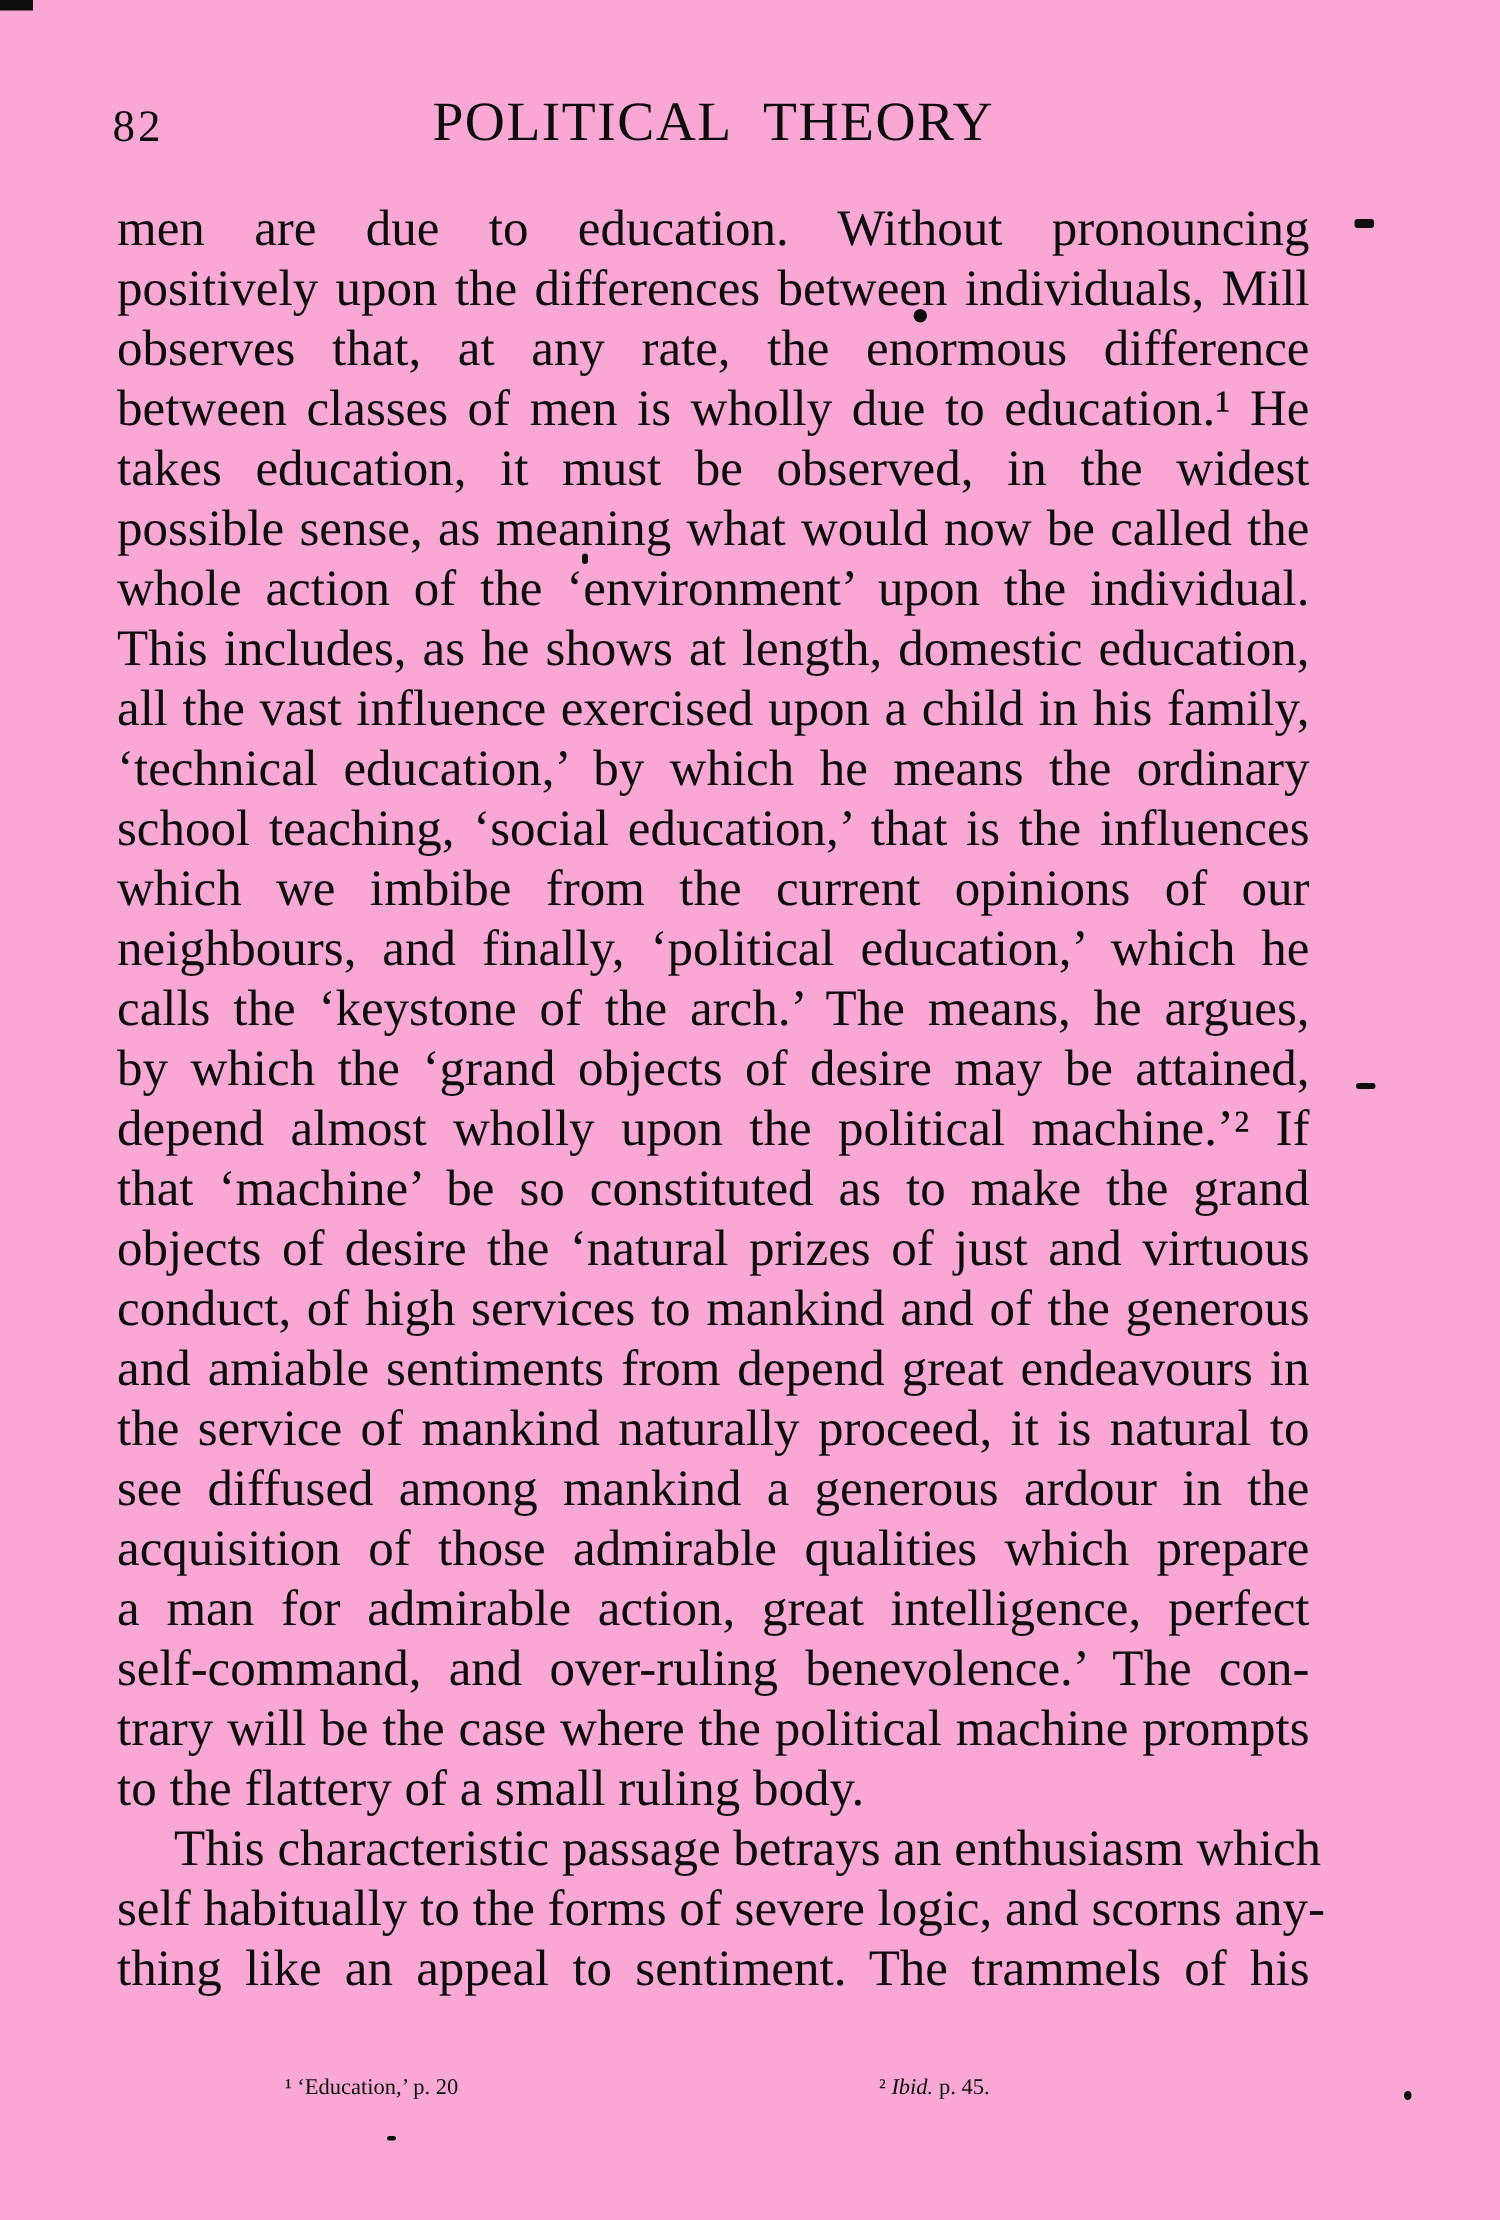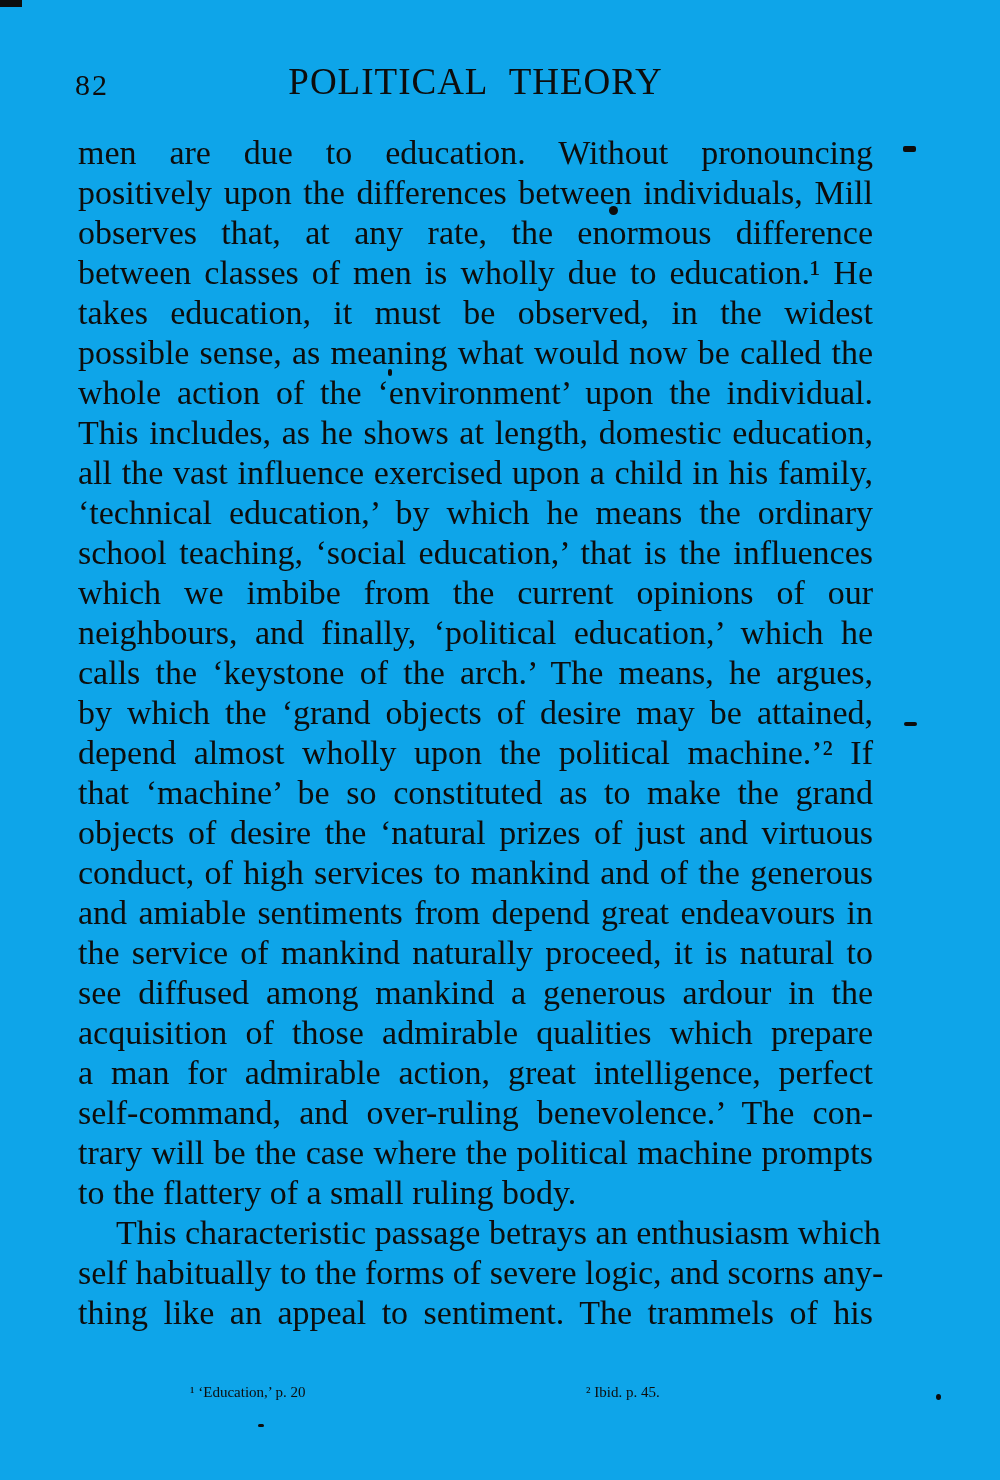--- a/index.html
+++ b/index.html
@@ -4,21 +4,21 @@
 <style>
   html, body {
     margin: 0;
     padding: 0;
     background: #ffffff;
   }
   .page {
     position: relative;
     width: 1000px;
     height: 1480px;
-    background: #0ea5e9;
+    background: #f9a8d4;
     overflow: hidden;
     font-family: "Liberation Serif", serif;
     color: #0d0d0d;
   }
 
   
   .page-header {
     position: absolute;
     top: 60px;
     left: 78px;
@@ -73,21 +73,21 @@
     top: 1376px;
     left: 78px;
     width: 795px;
     height: 32px;
     font-size: 15px;
     line-height: 32px;
   }
   .fn { position: absolute; white-space: nowrap; }
   .fn1 { left: 112px; }
   .fn2 { left: 508px; }
-  .ital { }
+  .ital { font-style: italic; }
 
   
   .artifact {
     position: absolute;
     background: #0d0d0d;
   }
   .corner-mark   { left: 0;     top: 0;      width: 22px; height: 7px; }
   .dot-between   { left: 609px; top: 206px;  width: 9px;  height: 9px; border-radius: 50%; }
   .speck-meaning { left: 388px; top: 369px;  width: 4px;  height: 7px; border-radius: 2px; }
   .margin-dash-1 { left: 903px; top: 146px;  width: 13px; height: 6px; border-radius: 2px; }

